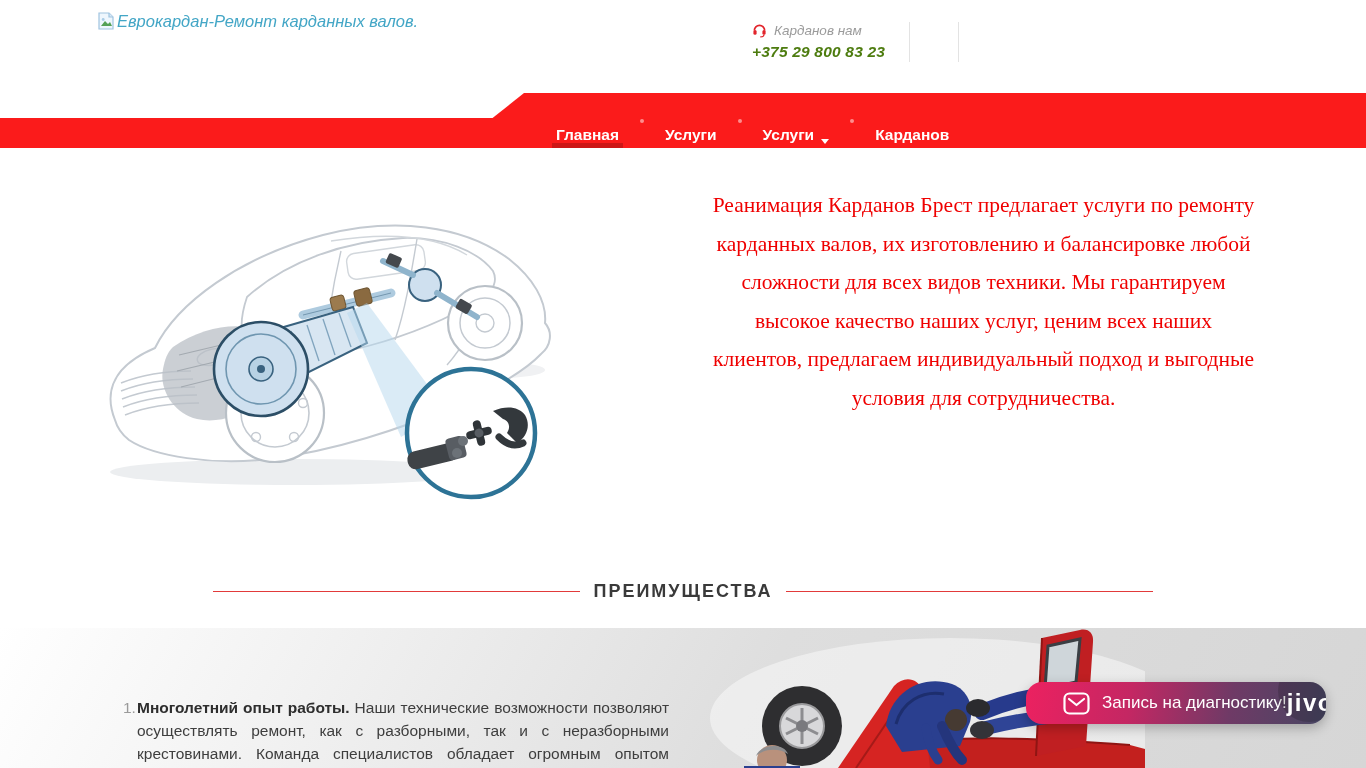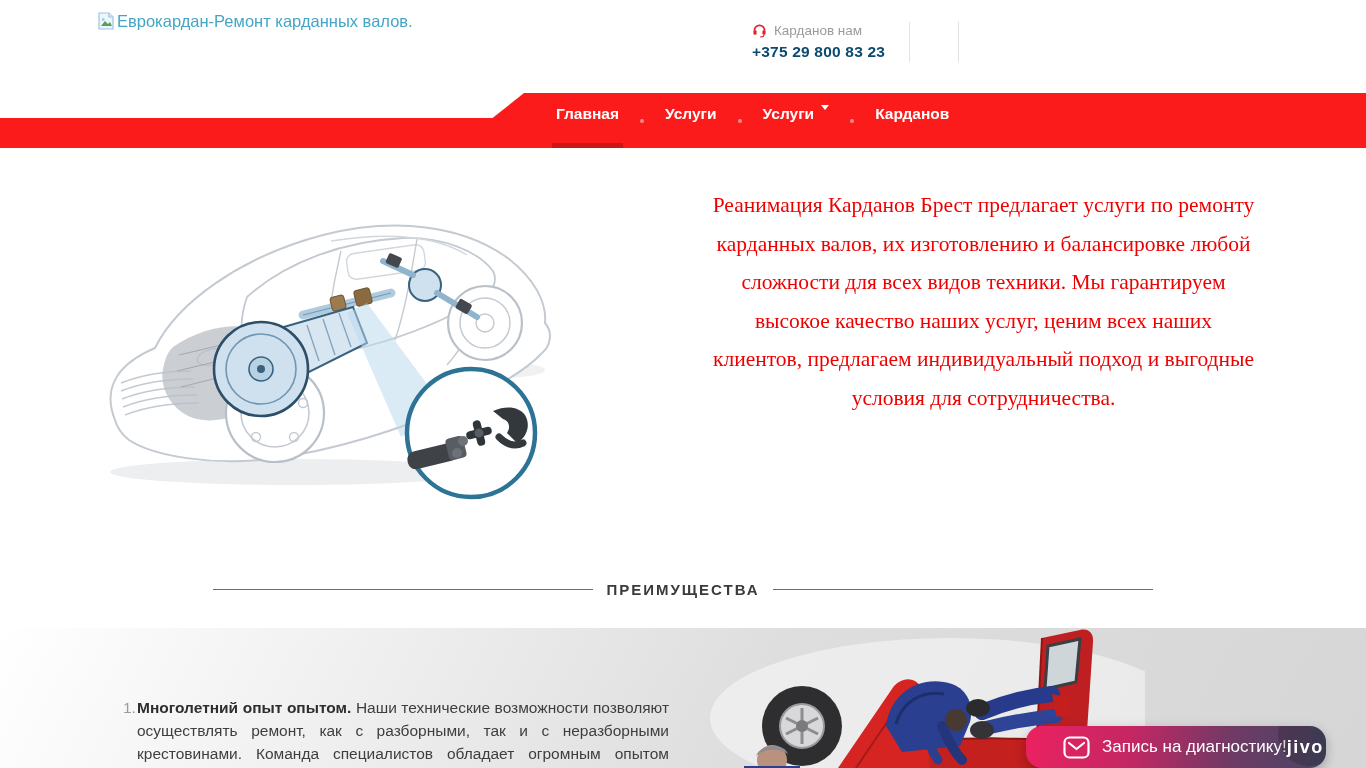--- a/index.html
+++ b/index.html
@@ -1,78 +1,78 @@
 <!DOCTYPE html>
 <html lang="ru"><head>
 <meta charset="utf-8">
 <style>
   * { margin:0; padding:0; box-sizing:border-box; }
   html,body { width:1366px; height:768px; overflow:hidden; background:#fff;
               font-family:"Liberation Sans", sans-serif; }
   .page { position:relative; width:1366px; height:768px; background:#fff; overflow:hidden; }
 
   
-  .topbar { position:absolute; left:0; top:0; width:1332px; height:93px; background:#fff; }
+  .topbar { position:absolute; left:0; top:0; width:1332px; height:93px; background:#fff;font-style:italic; }
   .logo { position:absolute; left:96px; top:11px; display:flex; align-items:flex-start; gap:1px;
           text-decoration:none; cursor:pointer; }
   .logo-alt { color:#43a6c6; font-size:16.5px; line-height:20px; }
   .contacts { position:absolute; left:752px; top:22px; display:flex; align-items:center; }
   .contact-block { display:flex; flex-direction:column; gap:5px; }
   .contact-top { display:flex; align-items:center; gap:7px; }
   .contact-label { color:#9b9b9b; font-size:13.5px; }
-  .contact-value { color:#0c4a6e; font-size:15.5px; font-weight:bold; letter-spacing:.2px; }
+  .contact-value { color:#4d7c0f; font-size:15.5px; font-weight:bold; letter-spacing:.2px; }
   .contact-divider { width:1px; height:40px; background:#e3e3e3; margin:0 24px; }
 
   
   .navbar { position:absolute; left:0; top:93px; width:1366px; height:55px; background:#fb1b1b; }
   .navbar::before { content:""; position:absolute; left:0; top:0; width:524px; height:25px;
                     background:#fff; clip-path:polygon(0 0,100% 0,94% 100%,0 100%); }
   .nav-menu { position:absolute; left:552px; top:0; height:55px; display:flex; align-items:center;
               gap:17px; list-style:none; }
-  .nav-item { position:relative; height:55px; display:flex; align-items:flex-start; padding:12px 4px;
+  .nav-item { position:relative; height:55px; display:flex; align-items:flex-end; padding:4px 4px;
               color:#fff; font-size:15.5px; font-weight:bold; cursor:pointer; white-space:nowrap; }
   .nav-item.active::after { content:""; position:absolute; left:0; right:0; bottom:0; height:5px;
               background:rgba(0,0,0,0.18); }
   .nav-dot { width:4px; height:4px; border-radius:50%; background:rgba(255,255,255,0.5); }
   .caret { width:0; height:0; border-left:4.5px solid transparent; border-right:4.5px solid transparent;
            border-top:5px solid #fff; margin-left:7px; display:inline-block; }
 
   
   .hero { position:absolute; left:0; top:148px; width:1366px; height:430px; background:#fff; }
   .car-illustration { position:absolute; left:95px; top:27px; width:470px; height:335px; }
   .intro-text { position:absolute; left:712px; top:38px; width:543px; text-align:center;
                 font-family:"Liberation Serif", serif; font-size:21.5px; line-height:38.5px;
                 color:#ef0000; }
 
   
   .features-head { position:absolute; left:213px; top:581px; width:940px; display:flex;
                    align-items:center; gap:13px; }
   .features-line { flex:1; height:1px; background:#e23a3a; }
-  .features-title { color:#3a3a3a; font-size:15px; font-weight:bold; letter-spacing:2px; }
+  .features-title { color:#3a3a3a; font-size:18px; font-weight:bold; letter-spacing:2px; }
 
   
   .advantages { position:absolute; left:0; top:628px; width:1366px; height:140px;
                 background:linear-gradient(118deg,#ffffff 0%,#f2f2f2 22%,#dedede 55%,#d6d6d6 100%);
                 overflow:hidden; }
   .adv-item { position:absolute; left:123px; top:68px; width:546px; text-align:justify;
               font-size:15.5px; line-height:23px; color:#3e3e3e; padding-left:14px; }
   .adv-num { display:inline-block; width:14px; margin-left:-14px; color:#9a9a9a; }
   .adv-title { font-weight:bold; color:#2e2e2e; }
   .mechanics-photo { position:absolute; left:690px; top:0; width:455px; height:140px; }
 
   
-  .chat-widget { position:absolute; left:1026px; top:726px; width:300px; height:42px;
+  .chat-widget { position:absolute; left:1026px; top:682px; width:300px; height:42px;
                  border-radius:16px; overflow:hidden; display:flex; align-items:center;
                  padding:0 30px 0 37px; cursor:pointer;
                  background:linear-gradient(100deg,#ec2160 0%,#c42763 35%,#6f3a66 68%,#474763 100%);
                  box-shadow:0 4px 12px rgba(0,0,0,0.25); }
   .chat-widget::after { content:""; position:absolute; right:-14px; top:-22px; width:62px; height:62px;
                  border-radius:50%; background:rgba(0,0,0,0.16); }
   .chat-label { color:#fff; font-size:17px; margin-left:12px; white-space:nowrap; }
-  .chat-brand { color:#fff; font-size:18px; font-weight:600; letter-spacing:1.5px;
+  .chat-brand { color:#fff; font-size:24px; font-weight:600; letter-spacing:1.5px;
                 margin-left:auto; z-index:1; }
 </style>
 </head>
 <body>
 
 <div class="page">
 
   <header class="topbar">
     <a class="logo">
       <span style="display:inline-block;width:20px;height:20px;">
@@ -240,21 +240,21 @@
 
   <div class="features-head">
     <span class="features-line"></span>
     <span class="features-title">ПРЕИМУЩЕСТВА</span>
     <span class="features-line"></span>
   </div>
 
   <section class="advantages">
 
     <div class="adv-item">
-      <span class="adv-num">1.</span><span class="adv-title">Многолетний опыт опытом.</span><span> Наши технические возможности позволяют осуществлять ремонт, как с разборными, так и с неразборными крестовинами. Команда специалистов обладает огромным опытом работы и знает все</span>
+      <span class="adv-num">1.</span><span class="adv-title">Многолетний опыт работы.</span><span> Наши технические возможности позволяют осуществлять ремонт, как с разборными, так и с неразборными крестовинами. Команда специалистов обладает огромным опытом работы и знает все</span>
     </div>
 
     <div class="mechanics-photo">
       <svg width="455" height="140" viewBox="0 0 455 140">
 
         <ellipse cx="260" cy="90" rx="240" ry="80" fill="#ffffff" opacity="0.45"></ellipse>
 
         <path d="M165,140 L195,118 C270,106 345,110 440,117 L455,121 L455,140 Z" fill="#c3201e"></path>
         <path d="M195,118 C270,106 345,110 440,117" fill="none" stroke="#8f1513" stroke-width="2"></path>
 

